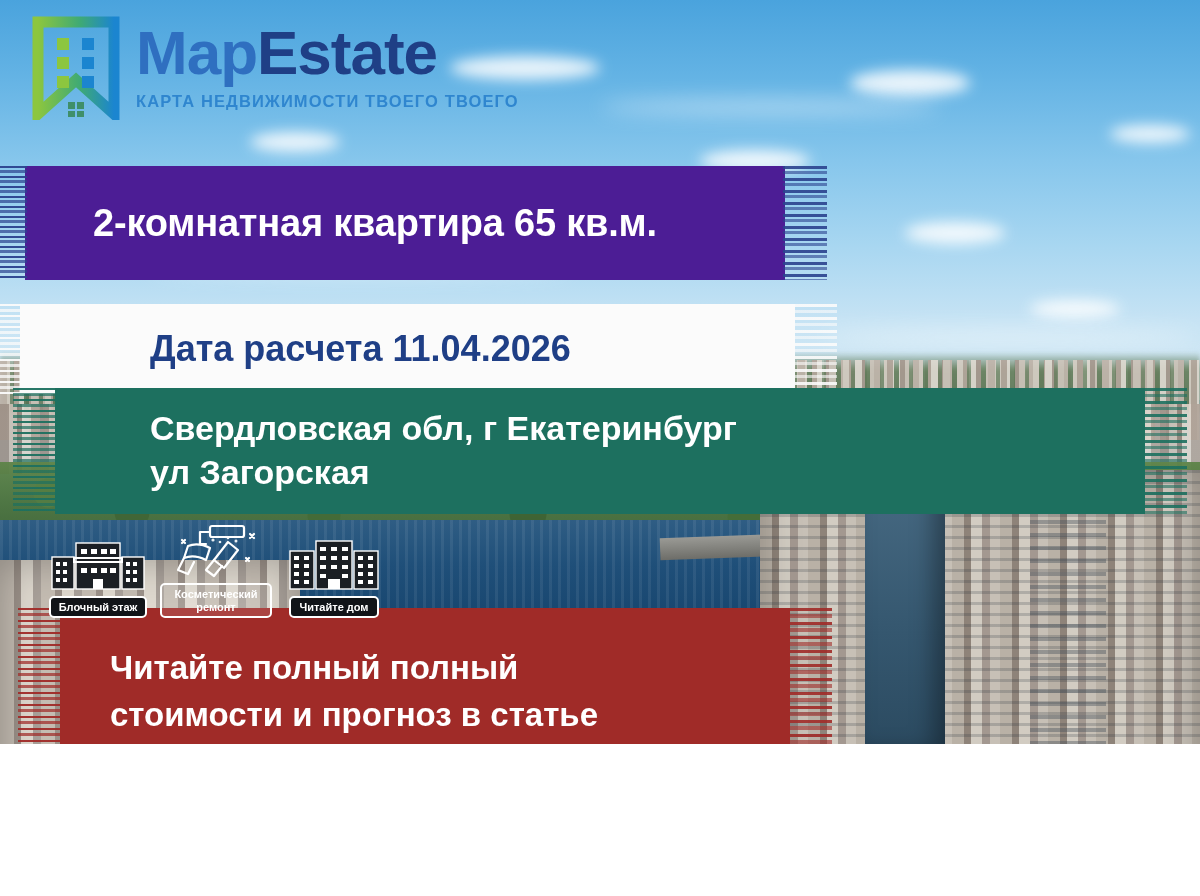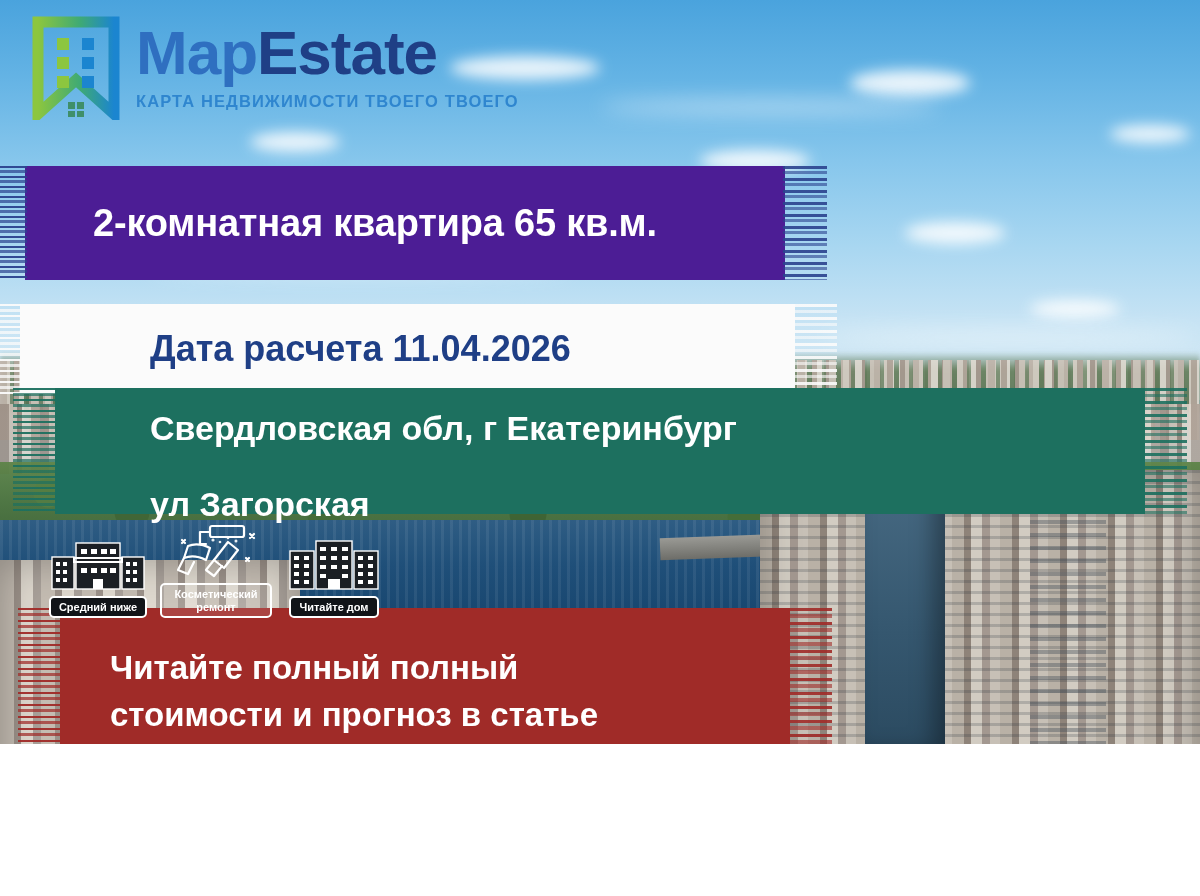--- a/index.html
+++ b/index.html
@@ -269,21 +269,21 @@
     background: repeating-linear-gradient(to bottom,
       rgba(251,251,251,.9) 0 3px, rgba(251,251,251,0) 3px 6px,
       rgba(251,251,251,.6) 6px 9px, rgba(251,251,251,0) 9px 13px);
   }
 
   #banner-address {
     left:55px; top:388px; width:1090px; height:126px;
     background:#1d705f;
     padding:0 0 0 95px;
   }
-  #banner-address .line { font-size:34px;margin-top:32px; }
+  #banner-address .line { font-size:34px; }
   #banner-address .brush-edge-l {
     background: repeating-linear-gradient(to bottom,
       rgba(29,112,95,.95) 0 2px, rgba(29,112,95,0) 2px 5px,
       rgba(29,112,95,.7) 5px 8px, rgba(29,112,95,0) 8px 11px);
   }
   #banner-address .brush-edge-r {
     background: repeating-linear-gradient(to bottom,
       rgba(29,112,95,.9) 0 3px, rgba(29,112,95,0) 3px 6px,
       rgba(29,112,95,.6) 6px 9px, rgba(29,112,95,0) 9px 13px);
   }
@@ -469,21 +469,21 @@
               <rect x="62" y="12" width="6" height="5"></rect>
             <rect x="33" y="31" width="6" height="5"></rect>
               <rect x="43" y="31" width="6" height="5"></rect>
             <rect x="53" y="31" width="6" height="5"></rect>
               <rect x="62" y="31" width="6" height="5"></rect>
             <rect x="45" y="42" width="10" height="10"></rect>
           </g>
           <rect x="26" y="21" width="48" height="4" fill="none" stroke="#ffffff" stroke-width="2"></rect>
         </svg>
       </div>
-      <div class="badge-label">Средний ниже</div>
+      <div class="badge-label">Блочный этаж</div>
     </div>
 
     <div class="badge ghost">
       <div class="badge-icon">
         <svg width="100" height="56" viewBox="0 0 100 56">
           <g fill="none" stroke="#ffffff" stroke-width="2.2" stroke-linejoin="round" stroke-linecap="round">
             <rect x="44" y="2" width="34" height="11" rx="2"></rect>
             <path d="M44 8 H34 V20 H40"></path>
             <path d="M22 22 q10 -4 22 2 l-4 12 q-12 -6 -22 -2 Z"></path>
             <path d="M18 34 l-6 12 l10 4 l6 -12"></path>

